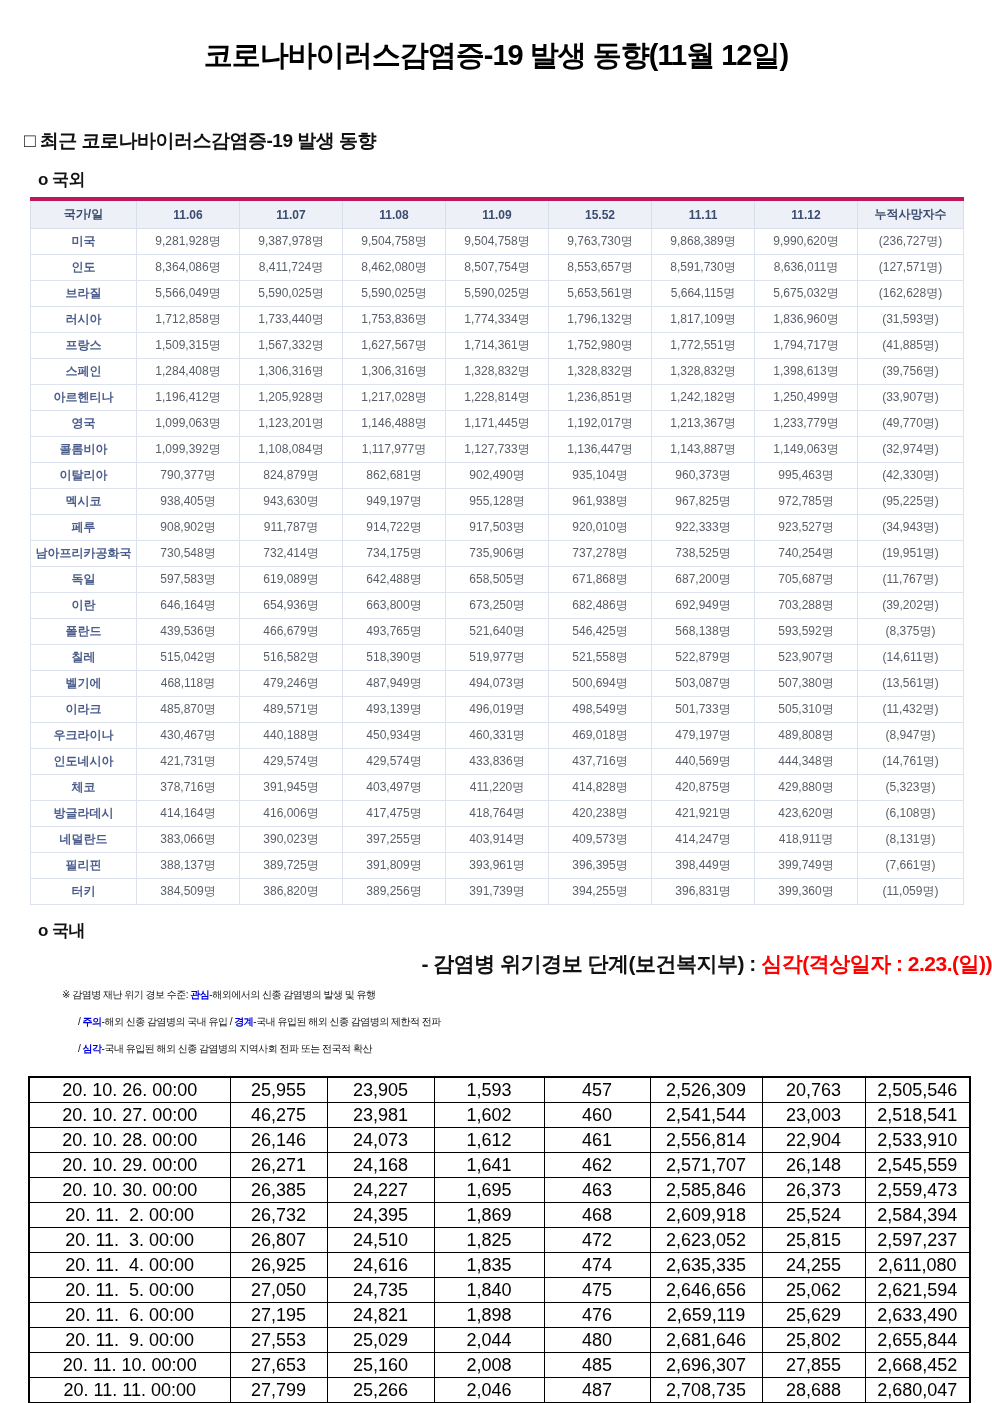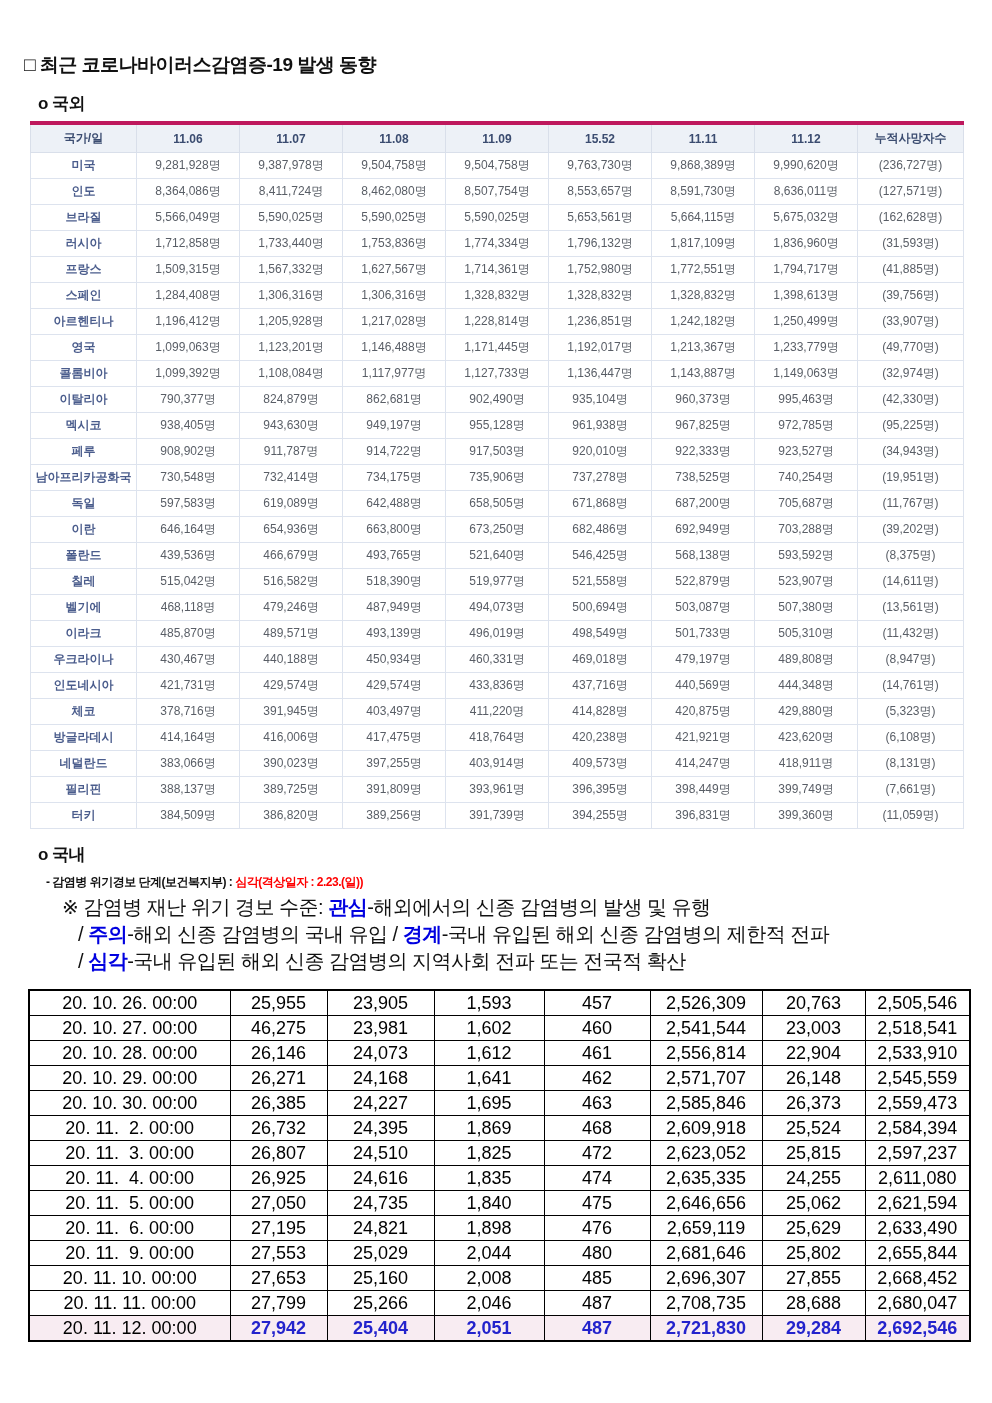--- a/index.html
+++ b/index.html
@@ -24,22 +24,22 @@
     background:#edf1f7;color:#3b4c70;font-weight:bold;
     border:1px solid #d9dfea;border-top:none;padding:5px 2px;text-align:center;
   }
   table.overseas td{
     border:1px solid #dde3ee;color:#595e66;padding:6px 2px;text-align:center;
     word-break:break-all;line-height:13px;
   }
   table.overseas td.country{color:#4a5c8c;font-weight:bold;}
 
   
-  .alert-line{margin:8px 0 0 46px;font-size:12px;font-weight:bold;color:#111;letter-spacing:-0.5px;}
-  .note{font-size:20px;color:#111;line-height:27px;letter-spacing:-0.5px;}
+  .alert-line{margin:8px 0 0 46px;font-size:21px;font-weight:bold;color:#111;letter-spacing:-0.5px;text-align:right;}
+  .note{font-size:10px;color:#111;line-height:27px;letter-spacing:-0.5px;}
   .note-1{margin:3px 0 0 62px;}
   .note-2{margin:0 0 0 78px;}
   .note-3{margin:0 0 0 78px;}
   .seg{white-space:pre-wrap;}
   .seg.red-bold{color:#ff0000;font-weight:bold;}
   .seg.blue-bold{color:#0000e0;font-weight:bold;}
   .seg.bold{font-weight:bold;}
 
   
   table.domestic{
@@ -51,20 +51,21 @@
   }
   table.domestic td.date{white-space:pre;}
   table.domestic tr.hl{background:#f8ecf2;}
   table.domestic tr.hl td.v{color:#2323cc;font-weight:bold;}
 </style>
 </head>
 <body>
 
 <div class="page">
 
+  <div class="page-title">코로나바이러스감염증-19 발생 동향(11월 12일)</div>
 
   <div class="h-recent">□ 최근 코로나바이러스감염증-19 발생 동향</div>
 
   <div class="h-sub">o 국외</div>
 
   <table class="overseas">
     <colgroup>
       <col style="width:106px">
         <col style="width:103px">
         <col style="width:103px">

